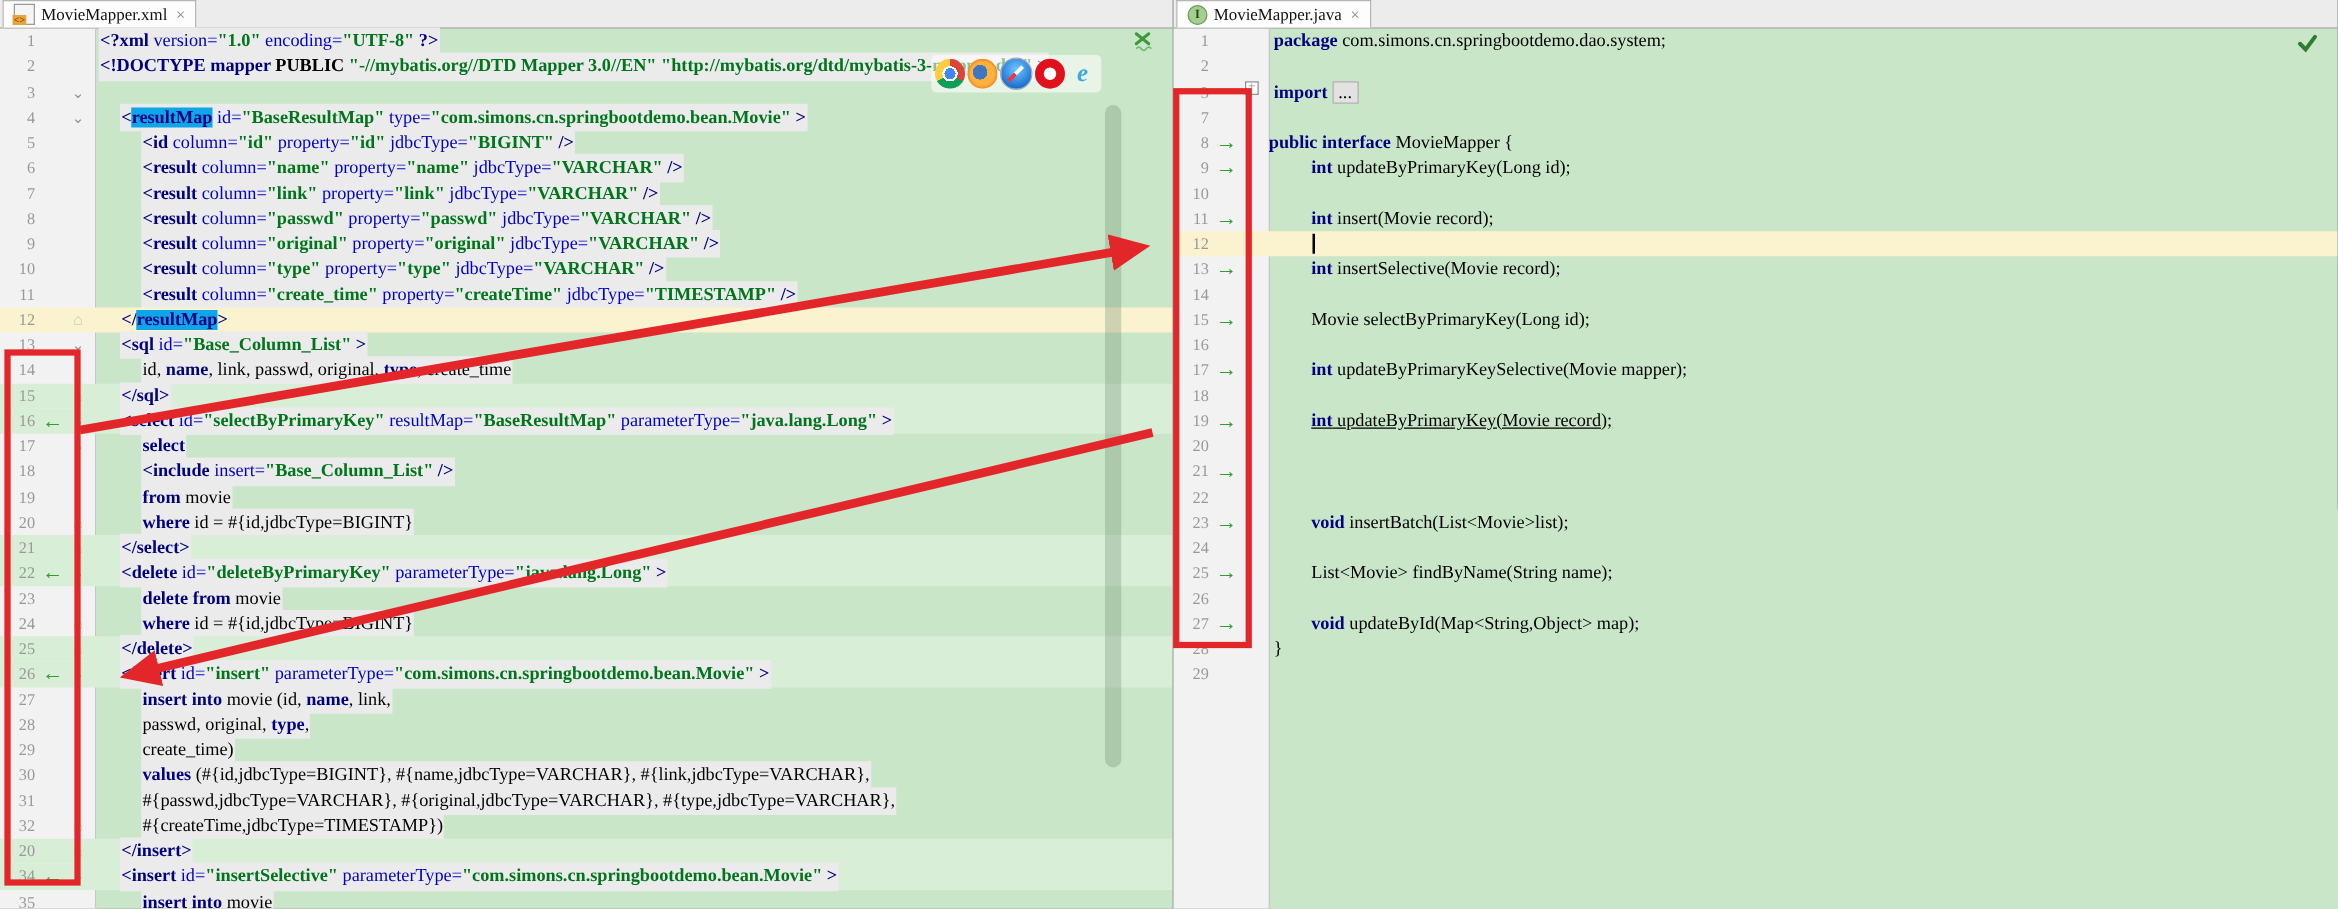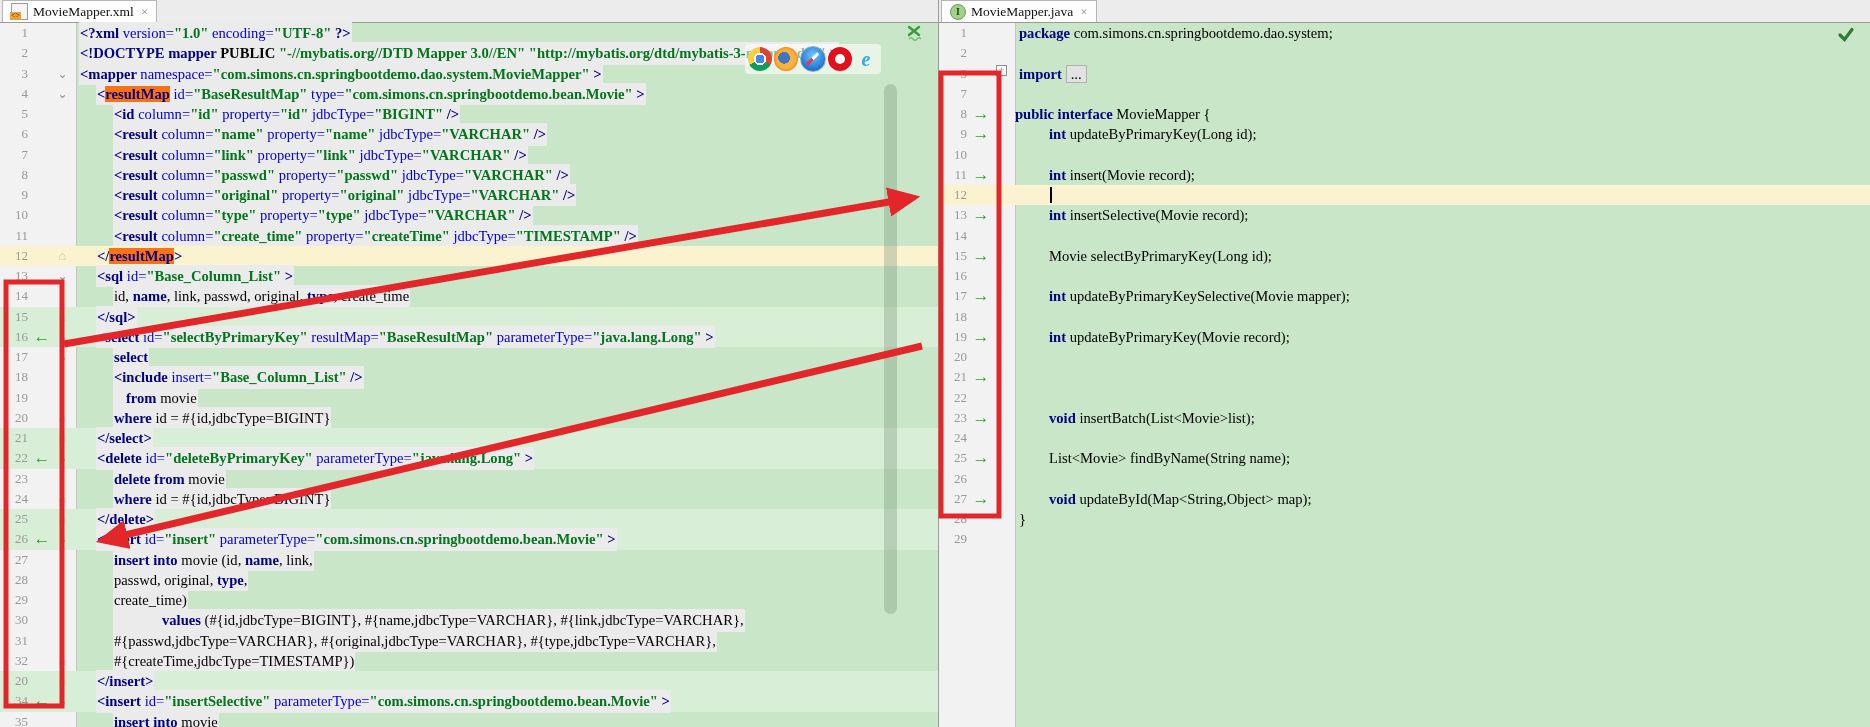--- a/index.html
+++ b/index.html
@@ -36,21 +36,21 @@
   .fold.plus span{display:inline-block;width:9px;height:9px;border:1px solid #8f8f8f;
                   background:#fff;line-height:8px;}
   .code{position:absolute;top:0;}
   .boxed .code{background:#ebebeb;box-shadow:0 0 0 1px #ebebeb;}
   .caretrow .code{background:transparent;box-shadow:none;}
   .seg-k{color:#000080;font-weight:bold;}
   .seg-kb{color:#000;font-weight:bold;}
   .seg-a{color:#0000c8;}
   .seg-s{color:#00751c;font-weight:bold;}
   .seg-p{color:#000;}
-  .seg-sel{color:#000080;font-weight:bold;background:#f97316;}
+  .seg-sel{color:#000080;font-weight:bold;background:#0ea5e9;}
   .seg-fold{background:#e2e2e2;border:1px solid #b0b0b0;padding:0 4px;color:#000;}
   .caret-bar{position:absolute;top:2px;width:2px;height:16px;background:#000;}
   
   .vscroll{position:absolute;left:884px;top:84px;width:13px;height:530px;border-radius:7px;
            background:rgba(105,135,105,.30);}
   
   .inspect{position:absolute;z-index:8;}
   
   #browser-strip{position:absolute;left:745px;top:44px;height:28px;display:flex;gap:2px;align-items:center;
       padding:1px 3px;background:rgba(255,255,255,.55);border-radius:4px;z-index:6;}
@@ -85,48 +85,48 @@
             <i>&lt;&gt;</i>
           </span>
         <span>MovieMapper.xml</span>
         <span class="close">×</span>
       </div>
     </div>
     <div class="editor" id="left-editor">
       <div class="gutter-bg"></div>
     <div class="row boxed" style="top: 0px;"><span class="num">1</span><span class="code" style="left: 80px;"><span class="seg-k">&lt;?xml </span><span class="seg-a">version=</span><span class="seg-s">"1.0"</span><span class="seg-a"> encoding=</span><span class="seg-s">"UTF-8"</span><span class="seg-k"> ?&gt;</span></span></div>
         <div class="row boxed" style="top: 20.25px;"><span class="num">2</span><span class="code" style="left: 80px;"><span class="seg-k">&lt;!DOCTYPE mapper </span><span class="seg-kb">PUBLIC </span><span class="seg-s">"-//mybatis.org//DTD Mapper 3.0//EN" </span><span class="seg-s">"http://mybatis.org/dtd/mybatis-3-mapper.dtd"</span><span class="seg-k"> &gt;</span></span></div>
-        <div class="row boxed" style="top: 40.5px;"><span class="num">3</span><span class="fold">⌄</span><span class="code" style="left: 80px;"><span class="seg-k">&lt;mapper </span><span class="seg-a">namespace=</span><span class="seg-s">"com.simons.cn.springbootdemo.dao.system.MovieMapper"</span><span class="seg-k"> &gt;</span></span></div>
+        <div class="row boxed" style="top: 40.5px;"><span class="num">3</span><span class="fold">⌄</span></div>
         <div class="row boxed" style="top: 60.75px;"><span class="num">4</span><span class="fold">⌄</span><span class="code" style="left: 97px;"><span class="seg-k">&lt;</span><span class="seg-sel">resultMap</span><span class="seg-a"> id=</span><span class="seg-s">"BaseResultMap"</span><span class="seg-a"> type=</span><span class="seg-s">"com.simons.cn.springbootdemo.bean.Movie"</span><span class="seg-k"> &gt;</span></span></div>
         <div class="row boxed" style="top: 81px;"><span class="num">5</span><span class="code" style="left: 114px;"><span class="seg-k">&lt;id </span><span class="seg-a">column=</span><span class="seg-s">"id"</span><span class="seg-a"> property=</span><span class="seg-s">"id"</span><span class="seg-a"> jdbcType=</span><span class="seg-s">"BIGINT"</span><span class="seg-k"> /&gt;</span></span></div>
         <div class="row boxed" style="top: 101.25px;"><span class="num">6</span><span class="code" style="left: 114px;"><span class="seg-k">&lt;result </span><span class="seg-a">column=</span><span class="seg-s">"name"</span><span class="seg-a"> property=</span><span class="seg-s">"name"</span><span class="seg-a"> jdbcType=</span><span class="seg-s">"VARCHAR"</span><span class="seg-k"> /&gt;</span></span></div>
         <div class="row boxed" style="top: 121.5px;"><span class="num">7</span><span class="code" style="left: 114px;"><span class="seg-k">&lt;result </span><span class="seg-a">column=</span><span class="seg-s">"link"</span><span class="seg-a"> property=</span><span class="seg-s">"link"</span><span class="seg-a"> jdbcType=</span><span class="seg-s">"VARCHAR"</span><span class="seg-k"> /&gt;</span></span></div>
         <div class="row boxed" style="top: 141.75px;"><span class="num">8</span><span class="code" style="left: 114px;"><span class="seg-k">&lt;result </span><span class="seg-a">column=</span><span class="seg-s">"passwd"</span><span class="seg-a"> property=</span><span class="seg-s">"passwd"</span><span class="seg-a"> jdbcType=</span><span class="seg-s">"VARCHAR"</span><span class="seg-k"> /&gt;</span></span></div>
         <div class="row boxed" style="top: 162px;"><span class="num">9</span><span class="code" style="left: 114px;"><span class="seg-k">&lt;result </span><span class="seg-a">column=</span><span class="seg-s">"original"</span><span class="seg-a"> property=</span><span class="seg-s">"original"</span><span class="seg-a"> jdbcType=</span><span class="seg-s">"VARCHAR"</span><span class="seg-k"> /&gt;</span></span></div>
         <div class="row boxed" style="top: 182.25px;"><span class="num">10</span><span class="code" style="left: 114px;"><span class="seg-k">&lt;result </span><span class="seg-a">column=</span><span class="seg-s">"type"</span><span class="seg-a"> property=</span><span class="seg-s">"type"</span><span class="seg-a"> jdbcType=</span><span class="seg-s">"VARCHAR"</span><span class="seg-k"> /&gt;</span></span></div>
         <div class="row boxed" style="top: 202.5px;"><span class="num">11</span><span class="code" style="left: 114px;"><span class="seg-k">&lt;result </span><span class="seg-a">column=</span><span class="seg-s">"create_time"</span><span class="seg-a"> property=</span><span class="seg-s">"createTime"</span><span class="seg-a"> jdbcType=</span><span class="seg-s">"TIMESTAMP"</span><span class="seg-k"> /&gt;</span></span></div>
         <div class="row caretrow boxed" style="top: 222.75px;"><span class="num">12</span><span class="fold home">⌂</span><span class="code" style="left: 97px;"><span class="seg-k">&lt;/</span><span class="seg-sel">resultMap</span><span class="seg-k">&gt;</span></span></div>
         <div class="row boxed" style="top: 243px;"><span class="num">13</span><span class="fold">⌄</span><span class="code" style="left: 97px;"><span class="seg-k">&lt;sql </span><span class="seg-a">id=</span><span class="seg-s">"Base_Column_List"</span><span class="seg-k"> &gt;</span></span></div>
         <div class="row boxed" style="top: 263.25px;"><span class="num">14</span><span class="code" style="left: 114px;"><span class="seg-p">id, </span><span class="seg-k">name</span><span class="seg-p">, link, passwd, original, </span><span class="seg-k">type</span><span class="seg-p">, create_time</span></span></div>
         <div class="row band boxed" style="top: 283.5px;"><span class="num">15</span><span class="fold home">⌂</span><span class="code" style="left: 97px;"><span class="seg-k">&lt;/sql&gt;</span></span></div>
         <div class="row band boxed" style="top: 303.75px;"><span class="num">16</span><span class="nav-arrow">←</span><span class="fold">⌄</span><span class="code" style="left: 97px;"><span class="seg-k">&lt;select </span><span class="seg-a">id=</span><span class="seg-s">"selectByPrimaryKey"</span><span class="seg-a"> resultMap=</span><span class="seg-s">"BaseResultMap"</span><span class="seg-a"> parameterType=</span><span class="seg-s">"java.lang.Long"</span><span class="seg-k"> &gt;</span></span></div>
         <div class="row boxed" style="top: 324px;"><span class="num">17</span><span class="fold">⌄</span><span class="code" style="left: 114px;"><span class="seg-k">select</span></span></div>
         <div class="row boxed" style="top: 344.25px;"><span class="num">18</span><span class="code" style="left: 114px;"><span class="seg-k">&lt;include </span><span class="seg-a">insert=</span><span class="seg-s">"Base_Column_List"</span><span class="seg-k"> /&gt;</span></span></div>
-        <div class="row boxed" style="top: 364.5px;"><span class="num">19</span><span class="code" style="left: 114px; padding-left: 12px;"><span class="seg-k">from</span><span class="seg-p"> movie</span></span></div>
+        <div class="row boxed" style="top: 364.5px;"><span class="num">19</span><span class="code" style="left: 114px;"><span class="seg-k">from</span><span class="seg-p"> movie</span></span></div>
         <div class="row boxed" style="top: 384.75px;"><span class="num">20</span><span class="fold home">⌂</span><span class="code" style="left: 114px;"><span class="seg-k">where</span><span class="seg-p"> id = #{id,jdbcType=BIGINT}</span></span></div>
         <div class="row band boxed" style="top: 405px;"><span class="num">21</span><span class="fold home">⌂</span><span class="code" style="left: 97px;"><span class="seg-k">&lt;/select&gt;</span></span></div>
         <div class="row band boxed" style="top: 425.25px;"><span class="num">22</span><span class="nav-arrow">←</span><span class="fold">⌄</span><span class="code" style="left: 97px;"><span class="seg-k">&lt;delete </span><span class="seg-a">id=</span><span class="seg-s">"deleteByPrimaryKey"</span><span class="seg-a"> parameterType=</span><span class="seg-s">"java.lang.Long"</span><span class="seg-k"> &gt;</span></span></div>
         <div class="row boxed" style="top: 445.5px;"><span class="num">23</span><span class="code" style="left: 114px;"><span class="seg-k">delete from</span><span class="seg-p"> movie</span></span></div>
         <div class="row boxed" style="top: 465.75px;"><span class="num">24</span><span class="fold home">⌂</span><span class="code" style="left: 114px;"><span class="seg-k">where</span><span class="seg-p"> id = #{id,jdbcType=BIGINT}</span></span></div>
         <div class="row band boxed" style="top: 486px;"><span class="num">25</span><span class="fold home">⌂</span><span class="code" style="left: 97px;"><span class="seg-k">&lt;/delete&gt;</span></span></div>
         <div class="row band boxed" style="top: 506.25px;"><span class="num">26</span><span class="nav-arrow">←</span><span class="fold">⌄</span><span class="code" style="left: 97px;"><span class="seg-k">&lt;insert </span><span class="seg-a">id=</span><span class="seg-s">"insert"</span><span class="seg-a"> parameterType=</span><span class="seg-s">"com.simons.cn.springbootdemo.bean.Movie"</span><span class="seg-k"> &gt;</span></span></div>
         <div class="row boxed" style="top: 526.5px;"><span class="num">27</span><span class="code" style="left: 114px;"><span class="seg-k">insert into</span><span class="seg-p"> movie (id, </span><span class="seg-k">name</span><span class="seg-p">, link,</span></span></div>
         <div class="row boxed" style="top: 546.75px;"><span class="num">28</span><span class="code" style="left: 114px;"><span class="seg-p">passwd, original, </span><span class="seg-k">type</span><span class="seg-p">,</span></span></div>
         <div class="row boxed" style="top: 567px;"><span class="num">29</span><span class="code" style="left: 114px;"><span class="seg-p">create_time)</span></span></div>
-        <div class="row boxed" style="top: 587.25px;"><span class="num">30</span><span class="code" style="left: 114px; padding-left: 48px;"><span class="seg-k">values</span><span class="seg-p"> (#{id,jdbcType=BIGINT}, #{name,jdbcType=VARCHAR}, #{link,jdbcType=VARCHAR},</span></span></div>
+        <div class="row boxed" style="top: 587.25px;"><span class="num">30</span><span class="code" style="left: 114px;"><span class="seg-k">values</span><span class="seg-p"> (#{id,jdbcType=BIGINT}, #{name,jdbcType=VARCHAR}, #{link,jdbcType=VARCHAR},</span></span></div>
         <div class="row boxed" style="top: 607.5px;"><span class="num">31</span><span class="code" style="left: 114px;"><span class="seg-p">#{passwd,jdbcType=VARCHAR}, #{original,jdbcType=VARCHAR}, #{type,jdbcType=VARCHAR},</span></span></div>
         <div class="row boxed" style="top: 627.75px;"><span class="num">32</span><span class="fold home">⌂</span><span class="code" style="left: 114px;"><span class="seg-p">#{createTime,jdbcType=TIMESTAMP})</span></span></div>
         <div class="row band boxed" style="top: 648px;"><span class="num">20</span><span class="fold home">⌂</span><span class="code" style="left: 97px;"><span class="seg-k">&lt;/insert&gt;</span></span></div>
         <div class="row band boxed" style="top: 668.25px;"><span class="num">34</span><span class="nav-arrow">←</span><span class="fold">⌄</span><span class="code" style="left: 97px;"><span class="seg-k">&lt;insert </span><span class="seg-a">id=</span><span class="seg-s">"insertSelective"</span><span class="seg-a"> parameterType=</span><span class="seg-s">"com.simons.cn.springbootdemo.bean.Movie"</span><span class="seg-k"> &gt;</span></span></div>
         <div class="row boxed" style="top: 688.5px;"><span class="num">35</span><span class="code" style="left: 114px;"><span class="seg-k">insert into</span><span class="seg-p"> movie</span></span></div>
       </div>
     <div class="vscroll"></div>
     <svg class="inspect" style="left:906px;top:24px;" width="18" height="18">
       <path d="M3,3 L13,11 M13,3 L3,11" stroke="#3c9a3c" stroke-width="2.4" stroke-linecap="round" fill="none"></path>
       <path d="M3,15 q2,-2.6 4,0 t4,0 t4,0" stroke="#6cbf6c" stroke-width="1.4" fill="none"></path>
@@ -151,21 +151,21 @@
         <div class="row" style="top: 101.25px;"><span class="num">9</span><span class="nav-arrow">→</span><span class="code" style="left: 110px;"><span class="seg-k">int</span><span class="seg-p"> updateByPrimaryKey(Long id);</span></span></div>
         <div class="row" style="top: 121.5px;"><span class="num">10</span></div>
         <div class="row" style="top: 141.75px;"><span class="num">11</span><span class="nav-arrow">→</span><span class="code" style="left: 110px; text-align: right;"><span class="seg-k">int</span><span class="seg-p"> insert(Movie record);</span></span></div>
         <div class="row caretrow" style="top: 162px;"><span class="num">12</span><div class="caret-bar" style="left: 111px;"></div></div>
         <div class="row" style="top: 182.25px;"><span class="num">13</span><span class="nav-arrow">→</span><span class="code" style="left: 110px;"><span class="seg-k">int</span><span class="seg-p"> insertSelective(Movie record);</span></span></div>
         <div class="row" style="top: 202.5px;"><span class="num">14</span></div>
         <div class="row" style="top: 222.75px;"><span class="num">15</span><span class="nav-arrow">→</span><span class="code" style="left: 110px;"><span class="seg-p">Movie selectByPrimaryKey(Long id);</span></span></div>
         <div class="row" style="top: 243px;"><span class="num">16</span></div>
         <div class="row" style="top: 263.25px;"><span class="num">17</span><span class="nav-arrow">→</span><span class="code" style="left: 110px;"><span class="seg-k">int</span><span class="seg-p"> updateByPrimaryKeySelective(Movie mapper);</span></span></div>
         <div class="row" style="top: 283.5px;"><span class="num">18</span></div>
-        <div class="row" style="top: 303.75px;"><span class="num">19</span><span class="nav-arrow">→</span><span class="code" style="left: 110px;"><span class="seg-k">int</span><span class="seg-p"> updateByPrimaryKey(Movie record);</span></span></div>
+        <div class="row" style="top: 303.75px;"><span class="num">19</span><span class="nav-arrow">→</span><span class="code" style="left: 110px; text-decoration: underline;"><span class="seg-k">int</span><span class="seg-p"> updateByPrimaryKey(Movie record);</span></span></div>
         <div class="row" style="top: 324px;"><span class="num">20</span></div>
         <div class="row" style="top: 344.25px;"><span class="num">21</span><span class="nav-arrow">→</span></div>
         <div class="row" style="top: 364.5px;"><span class="num">22</span></div>
         <div class="row" style="top: 384.75px;"><span class="num">23</span><span class="nav-arrow">→</span><span class="code" style="left: 110px;"><span class="seg-k">void</span><span class="seg-p"> insertBatch(List&lt;Movie&gt;list);</span></span></div>
         <div class="row" style="top: 405px;"><span class="num">24</span></div>
         <div class="row" style="top: 425.25px;"><span class="num">25</span><span class="nav-arrow">→</span><span class="code" style="left: 110px;"><span class="seg-p">List&lt;Movie&gt; findByName(String name);</span></span></div>
         <div class="row" style="top: 445.5px;"><span class="num">26</span></div>
         <div class="row" style="top: 465.75px;"><span class="num">27</span><span class="nav-arrow">→</span><span class="code" style="left: 110px;"><span class="seg-k">void</span><span class="seg-p"> updateById(Map&lt;String,Object&gt; map);</span></span></div>
         <div class="row" style="top: 486px;"><span class="num">28</span><span class="code" style="left: 80px;"><span class="seg-p">}</span></span></div>
         <div class="row" style="top: 506.25px;"><span class="num">29</span></div>

